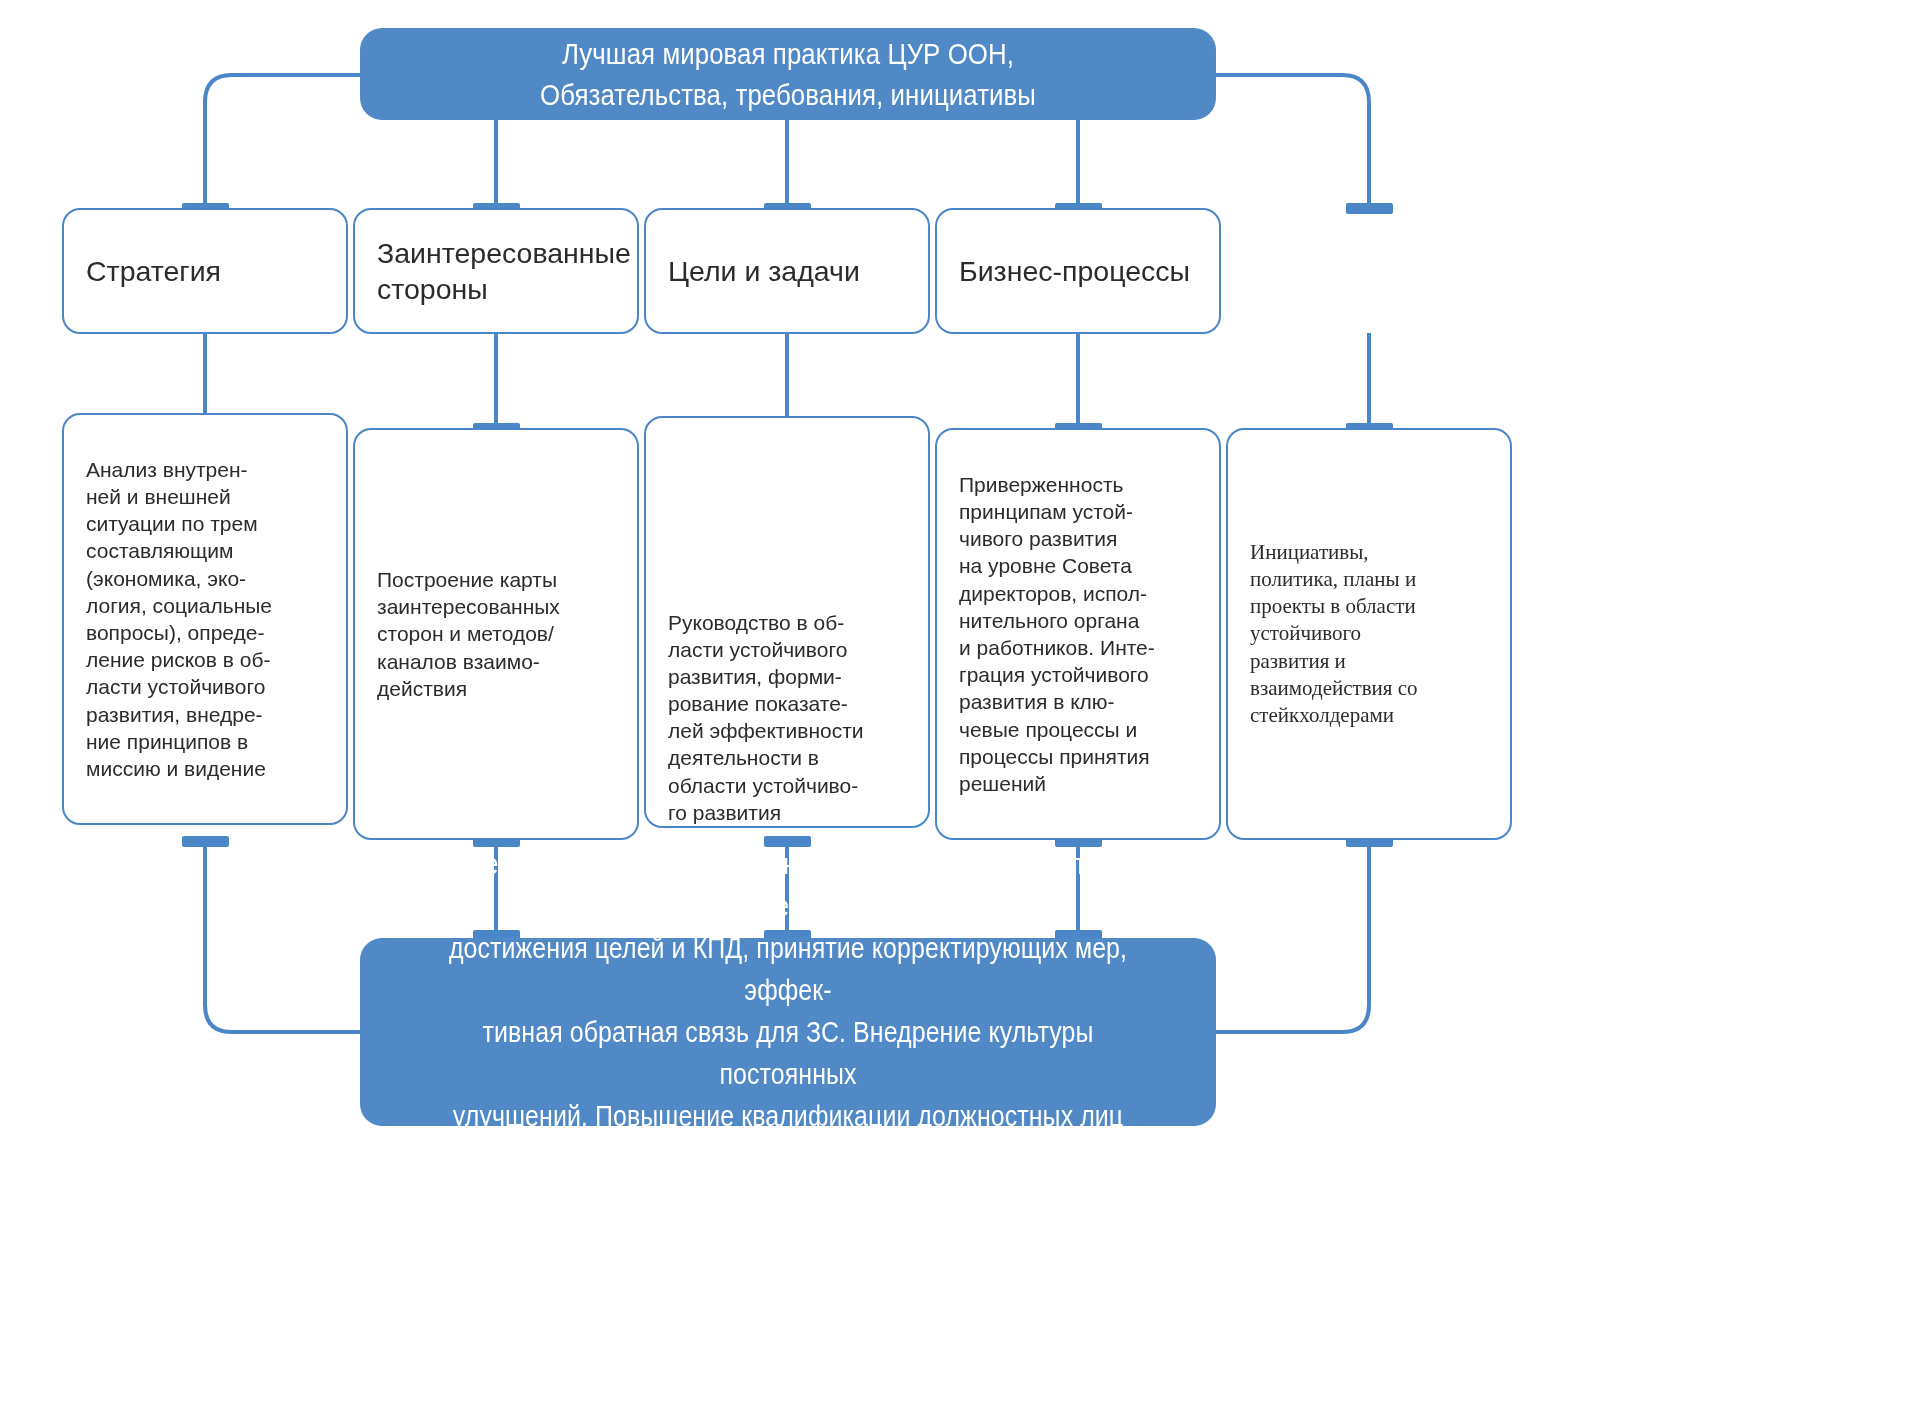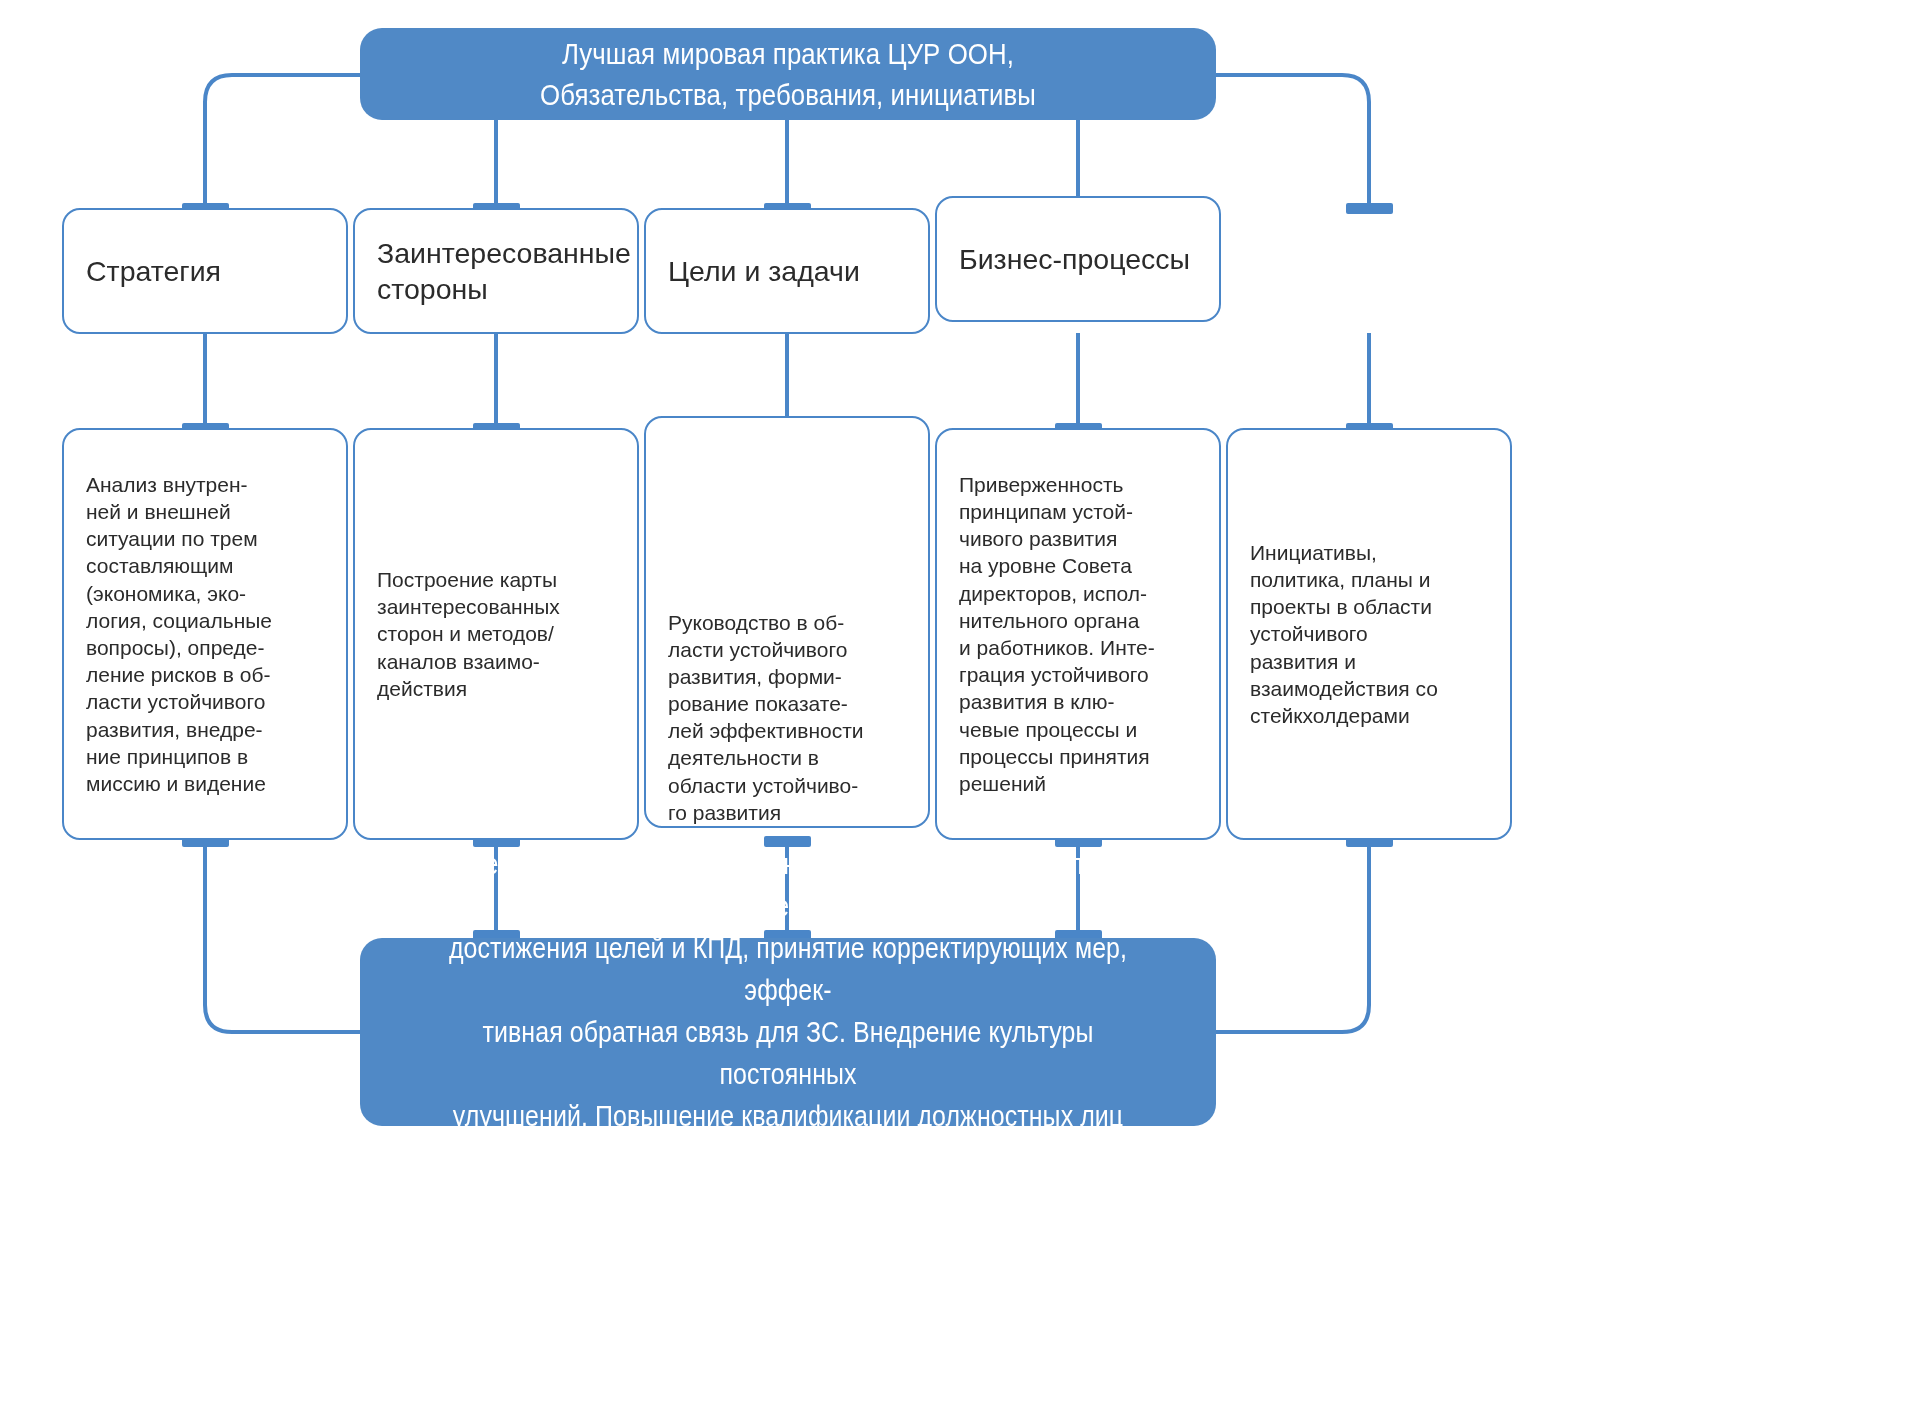--- a/index.html
+++ b/index.html
@@ -139,26 +139,26 @@
 
   <div class="node card head-card" style="left:353px; top:208px; width:286px; height:126px;">
     <div class="txt">Заинтересованные
 стороны</div>
   </div>
 
   <div class="node card head-card" style="left:644px; top:208px; width:286px; height:126px;">
     <div class="txt">Цели и задачи</div>
   </div>
 
-  <div class="node card head-card" style="left:935px; top:196px; width:286px; height:126px;">
+  <div class="node card head-card" style="left:935px; top:208px; width:286px; height:126px;">
     <div class="txt">Бизнес-процессы</div>
   </div>
 
 
-  <div class="node card detail-card" style="left:62px; top:428px; width:286px; height:412px;">
+  <div class="node card detail-card" style="left:62px; top:413px; width:286px; height:412px;">
     <div class="txt">Анализ внутрен-
 ней и внешней
 ситуации по трем
 составляющим
 (экономика, эко-
 логия, социальные
 вопросы), опреде-
 ление рисков в об-
 ласти устойчивого
 развития, внедре-
@@ -193,21 +193,21 @@
 директоров, испол-
 нительного органа
 и работников. Инте-
 грация устойчивого
 развития в клю-
 чевые процессы и
 процессы принятия
 решений</div>
   </div>
 
-  <div class="node card detail-card" style="left:1226px; top:428px; width:286px; height:412px;">
+  <div class="node card detail-card" style="left:1226px; top:428px; width:286px; height:412px;font-family:Liberation Serif, serif;">
     <div class="txt">Инициативы,
 политика, планы и
 проекты в области
 устойчивого
 развития и
 взаимодействия со
 стейкхолдерами</div>
   </div>
 
   <div class="node banner" id="banner-bottom" style="left:360px; top:938px; width:856px; height:188px;">

